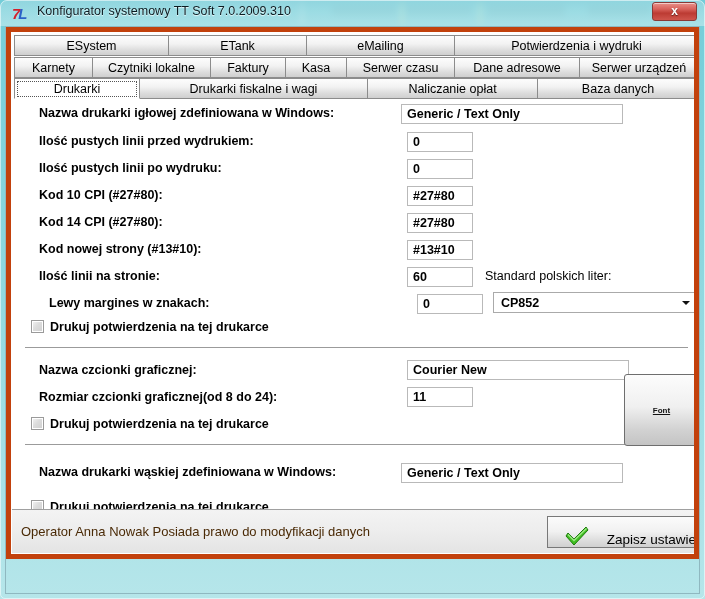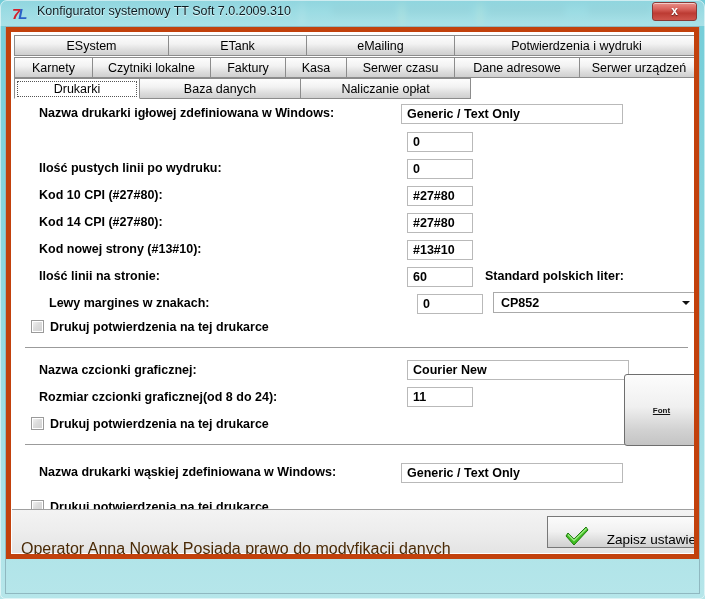--- a/index.html
+++ b/index.html
@@ -156,21 +156,21 @@
     font-size: 12.5px;
     font-weight: bold;
     color: #000;
     white-space: nowrap;
     line-height: 18px;
     padding-left: 8px;
   }
   .lbl2 {
     position: absolute;
     font-size: 12.5px;
-    font-weight: bold;
+    font-weight: normal;
     color: #000;
     white-space: nowrap;
     line-height: 18px;
   }
   .field {
     position: absolute;
     box-sizing: border-box;
     border: 1px solid #b9b9b9;
     background: #ffffff;
     font-size: 12.5px;
@@ -256,22 +256,22 @@
   #bottombar {
     position: absolute;
     left: 1px; bottom: 1px;
     width: 691px; height: 44px;
     box-sizing: border-box;
     border-top: 1px solid #a0a0a0;
     background: linear-gradient(180deg,#f3f3f3 0%, #ededed 50%, #e4e4e4 100%);
   }
   #status-text {
     position: absolute;
-    left: 9px; top: 30px;
-    font-size: 16px;
+    left: 9px; top: 14px;
+    font-size: 13px;
     color: #4a2a06;
     white-space: nowrap;
   }
   #save-btn {
     position: absolute;
     left: 487px; top: 6px;
     width: 199px; height: 32px;
     box-sizing: border-box;
     border: 1px solid #787878;
     background: linear-gradient(180deg,#fbfbfb 0%, #f1f1f1 48%, #dcdcdc 80%, #d0d0d0 100%);
@@ -355,36 +355,40 @@
         </div>
         <div class="tab" style="width: 119px;">
           <span>Serwer urządzeń</span>
         </div>
       </div>
     <div class="tabrow" id="tabrow3">
         <div class="tab active" style="width: 126px;">
           <span>Drukarki</span>
           <span class="tab-focus"></span>
         </div>
+        <div class="tab" style="width: 228px;">
+          <span>Drukarki fiskalne i wagi</span>
+        </div>
+        <div class="tab" style="width: 170px;">
+          <span>Naliczanie opłat</span>
+        </div>
         <div class="tab" style="width: 161px;">
           <span>Baza danych</span>
-        </div>
-        <div class="tab" style="width: 170px;">
-          <span>Naliczanie opłat</span>
         </div>
       </div>
 
     <div id="form">
 
       <div class="row" style="top:4px;">
         <div class="lbl">Nazwa drukarki igłowej zdefiniowana w Windows:</div>
         <div class="field wide" style="left:390px;top:0;">Generic / Text Only</div>
       </div>
 
       <div class="row" style="top:32px;">
+        <div class="lbl">Ilość pustych linii przed wydrukiem:</div>
         <div class="field small" style="left:396px;top:0;">0</div>
       </div>
 
       <div class="row" style="top:59px;">
         <div class="lbl">Ilość pustych linii po wydruku:</div>
         <div class="field small" style="left:396px;top:0;">0</div>
       </div>
 
       <div class="row" style="top:86px;">
         <div class="lbl">Kod 10 CPI (#27#80):</div>

